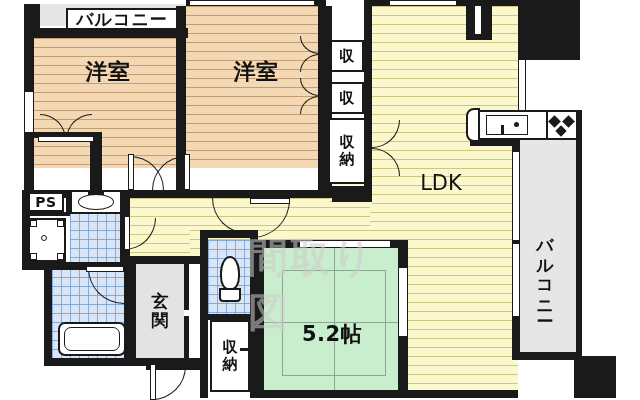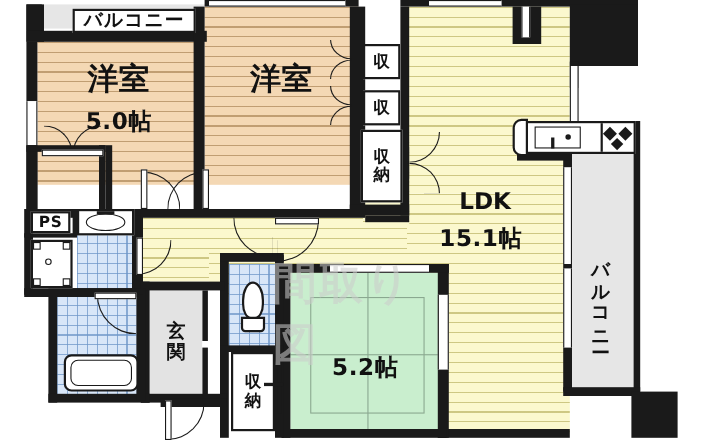--- a/index.html
+++ b/index.html
@@ -56,23 +56,23 @@
     border-left:1px solid #1a1a1a;
     border-right:1px solid #1a1a1a;
   }
 
   
   .lbl{
     display:flex;align-items:center;justify-content:center;
     color:#111;line-height:1;white-space:nowrap;
     letter-spacing:.5px;
   }
-  .lbl-room{font-size:28px;font-weight:700;}
+  .lbl-room{font-size:22px;font-weight:700;}
   .lbl-size{font-size:21px;font-weight:700;}
-  .lbl-ldk{font-size:21px;font-weight:700;letter-spacing:0px;}
+  .lbl-ldk{font-size:21px;font-weight:400;letter-spacing:0px;}
   .box-label{
     background:#ffffff;border:2px solid #1a1a1a;
     display:flex;align-items:center;justify-content:center;
     color:#111;font-weight:700;
   }
   .box-balcony{font-size:17px;letter-spacing:1px;}
   .box-closet{font-size:15px;}
   .box-closet-2{font-size:15px;line-height:17px;text-align:center;}
   .vert{
     writing-mode:vertical-rl;text-orientation:upright;
@@ -309,24 +309,22 @@
   </div>
 
   <div class="abs box-label box-closet-2" style="left:210px;top:320px;width:40px;height:72px;display:flex;flex-direction:column;align-items:center;justify-content:center;">
     <span>収</span>
     <span>納</span>
   </div>
   <div class="abs" style="left:252px;top:326px;width:4px;height:50px;background:#1a1a1a;"></div>
   <div class="abs" style="left:240px;top:348px;width:18px;height:3px;background:#1a1a1a;"></div>
 
   <div class="abs lbl lbl-room" style="left:60px;top:58px;width:96px;height:28px;">洋室</div>
-  <div class="abs lbl lbl-size" style="left:56px;top:96px;width:104px;height:28px;">5.0帖</div>
 
   <div class="abs lbl lbl-room" style="left:208px;top:58px;width:96px;height:28px;">洋室</div>
 
   <div class="abs lbl lbl-ldk" style="left:410px;top:170px;width:62px;height:26px;">LDK</div>
-  <div class="abs lbl lbl-size" style="left:394px;top:204px;width:86px;height:26px;">15.1帖</div>
 
   <div class="abs lbl lbl-size" style="left:278px;top:320px;width:108px;height:28px;">5.2帖</div>
 
   <div class="abs wm" style="left:248px;top:255px;width:140px;height:60px;">間取り図</div>
 
 </div>
 
 </body></html>

